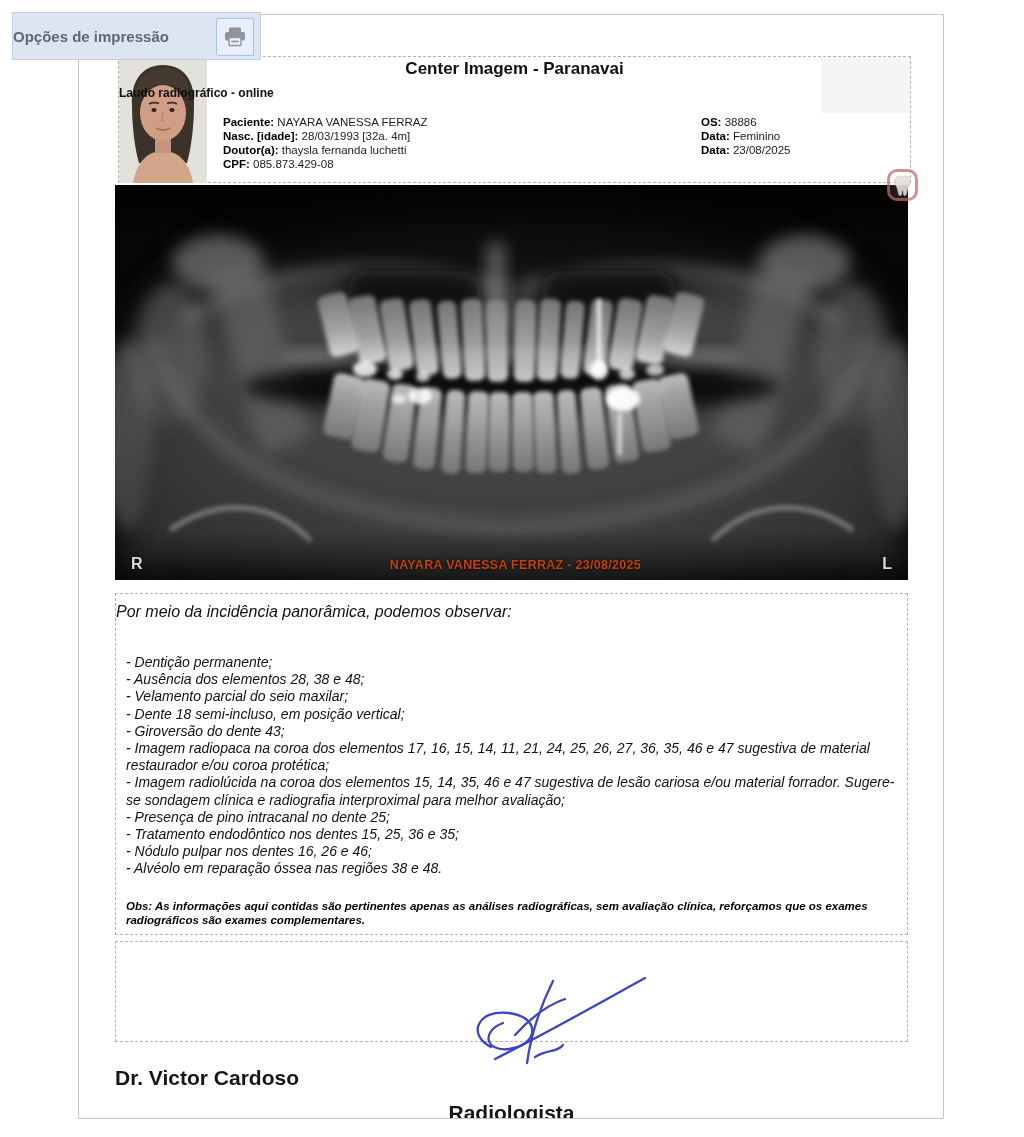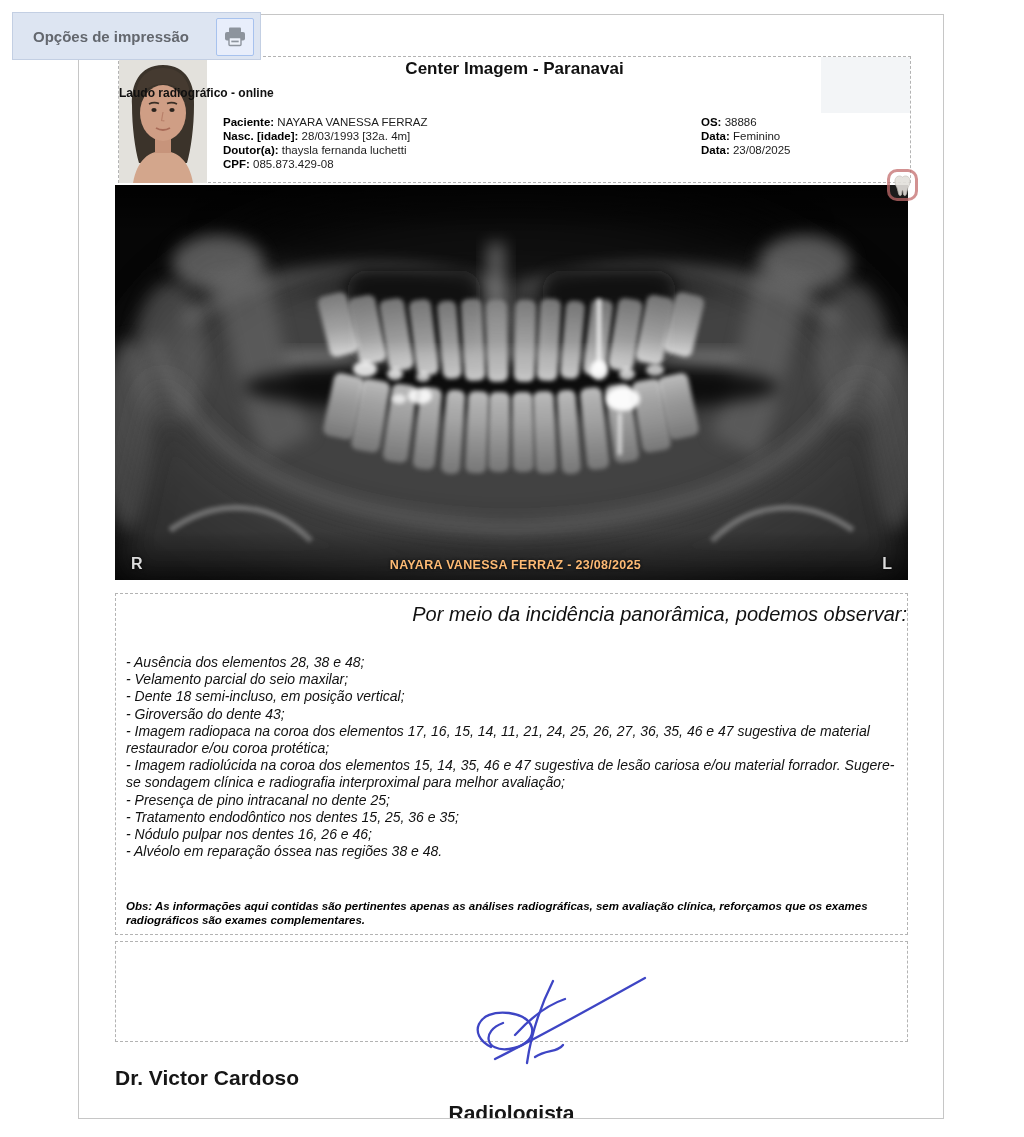--- a/index.html
+++ b/index.html
@@ -7,21 +7,21 @@
               font-family:"Liberation Sans", sans-serif; position:relative; }
 
   
   .page { position:absolute; left:78px; top:14px; width:866px; height:1105px;
           background:#fff; border:1px solid #c6c6c6; overflow:hidden; }
 
   
   .toolbar { position:absolute; left:12px; top:12px; width:249px; height:48px;
              background:#dde5f2; border:1px solid #c3cfe3; z-index:10;
              display:flex; align-items:center; }
-  .toolbar-label { margin-left:20px; font-size:15px; font-weight:bold; color:#63676e; }
+  .toolbar-label { font-size:15px; font-weight:bold; color:#63676e; }
   .print-btn { position:absolute; right:6px; top:5px; width:38px; height:38px;
                background:#e8eefb; border:1px solid #a7c2ee; border-radius:2px;
                display:flex; align-items:center; justify-content:center; cursor:pointer; }
 
   
   .header-box { position:absolute; left:39px; top:41px; width:793px; height:127px;
                 border:1px dashed #b3b3b3; }
   .photo { position:absolute; left:0; top:0; width:88px; height:126px; overflow:hidden; }
   .clinic-title { position:absolute; top:2px; left:0; right:0; text-align:center;
                   font-size:17px; font-weight:bold; color:#101010; }
@@ -32,32 +32,32 @@
   .info-left b, .info-right b { color:#000; }
   .logo-box { position:absolute; right:0; top:0; width:89px; height:56px; background:#f3f5f7; }
 
   
   .xray { position:absolute; left:36px; top:170px; width:793px; height:395px; background:#000; }
   .xray svg.pan { position:absolute; left:0; top:0; }
   .xray-side { position:absolute; bottom:7px; font-size:16px; font-weight:bold; color:#dcdcdc;
                text-shadow:0 0 3px rgba(0,0,0,.9); }
   .xray-side.r { left:16px; } .xray-side.l { right:16px; }
   .xray-caption { position:absolute; left:0; right:0; bottom:8px; text-align:center;
-                  font-size:12.5px; font-weight:bold; color:#fdba74; letter-spacing:.3px;
+                  font-size:12.5px; font-weight:bold; color:#c2410c; letter-spacing:.3px;
                   text-shadow:0 0 3px rgba(0,0,0,.9);padding-left:8px; }
   .tooth-logo { position:absolute; left:772px; top:-16px; width:31px; height:32px;
                 border:3px solid rgba(193,103,103,.72); border-radius:10px;
                 display:flex; align-items:center; justify-content:center;
                 background:rgba(255,255,255,.10); }
 
   
   .findings-box { position:absolute; left:36px; top:578px; width:793px; height:342px;
                   border:1px dashed #b3b3b3; }
-  .findings-title { position:absolute; top:9px; left:0; right:0; text-align:right;
-                    font-style:italic; font-size:20px; color:#111; }
+  .findings-title { position:absolute; top:9px; left:0; right:0; text-align:left;
+                    font-style:italic; font-size:16px; color:#111; }
   .findings-list { position:absolute; left:10px; right:6px; top:60px;
                    font-style:italic; font-size:14px; line-height:17.2px; color:#111; }
   .findings-obs { position:absolute; left:10px; right:6px; top:306px;
                   font-style:italic; font-weight:bold; font-size:11.5px; line-height:13.5px; color:#000; }
 
   
   .signature-box { position:absolute; left:36px; top:926px; width:793px; height:101px;
                    border:1px dashed #b3b3b3; }
   .sig-svg { position:absolute; left:372px; top:956px; z-index:3; }
   .sig-site   { position:absolute; left:36px; top:1028px; width:793px; text-align:center;
@@ -225,20 +225,21 @@
     <div class="tooth-logo">
       <svg width="21" height="23" viewBox="0 0 24 26">
         <path d="M12,3.5 C9,1 4.5,2 3.5,6.5 C2.8,10 4.5,13 5.5,15 C6.8,17.8 7,21.5 8,23.5 C8.8,25.2 10.6,24.8 10.9,22.8 C11.2,20.8 11.4,18.5 12,18.5 C12.6,18.5 12.8,20.8 13.1,22.8 C13.4,24.8 15.2,25.2 16,23.5 C17,21.5 17.2,17.8 18.5,15 C19.5,13 21.2,10 20.5,6.5 C19.5,2 15,1 12,3.5 Z" fill="#e3e0db" stroke="#c8c3bd" stroke-width="1" opacity="0.9"></path>
       </svg>
     </div>
   </div>
 
   <div class="findings-box">
     <div class="findings-title">Por meio da incidência panorâmica, podemos observar:</div>
     <div class="findings-list">
+      <div>- Dentição permanente;</div>
       <div>- Ausência dos elementos 28, 38 e 48;</div>
       <div>- Velamento parcial do seio maxilar;</div>
       <div>- Dente 18 semi-incluso, em posição vertical;</div>
       <div>- Giroversão do dente 43;</div>
       <div>- Imagem radiopaca na coroa dos elementos 17, 16, 15, 14, 11, 21, 24, 25, 26, 27, 36, 35, 46 e 47 sugestiva de material restaurador e/ou coroa protética;</div>
       <div>- Imagem radiolúcida na coroa dos elementos 15, 14, 35, 46 e 47 sugestiva de lesão cariosa e/ou material forrador. Sugere-se sondagem clínica e radiografia interproximal para melhor avaliação;</div>
       <div>- Presença de pino intracanal no dente 25;</div>
       <div>- Tratamento endodôntico nos dentes 15, 25, 36 e 35;</div>
       <div>- Nódulo pulpar nos dentes 16, 26 e 46;</div>
       <div>- Alvéolo em reparação óssea nas regiões 38 e 48.</div>

